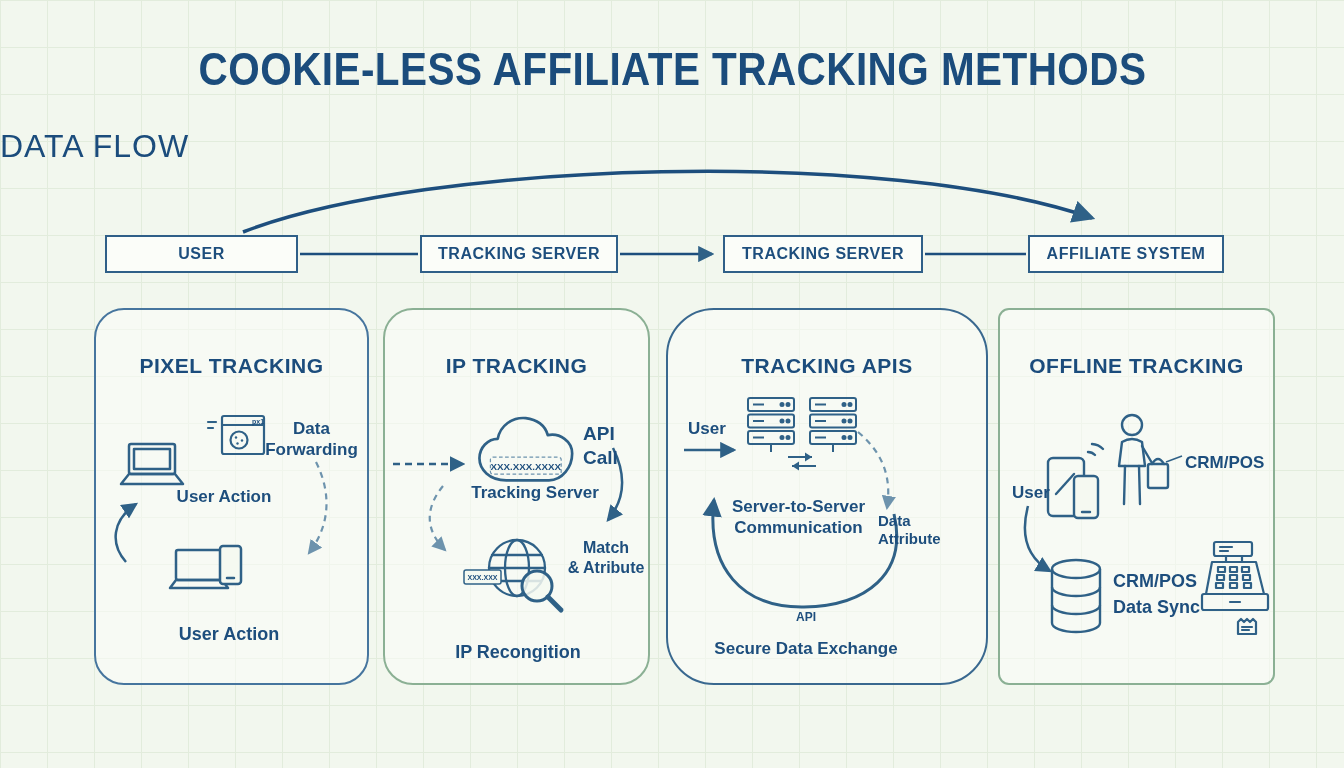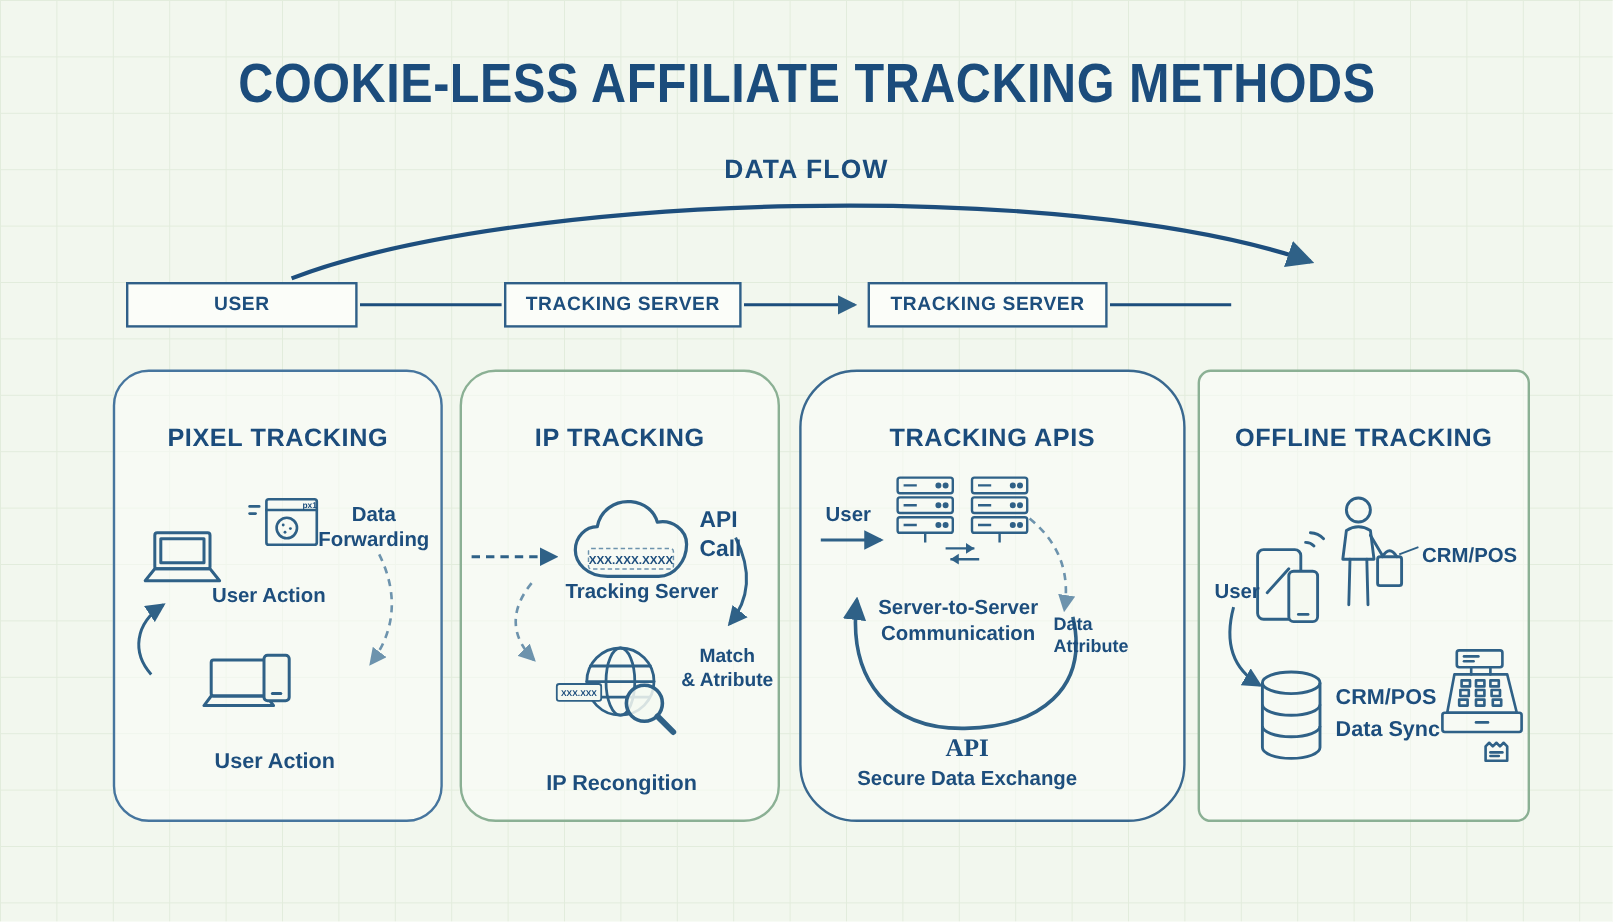--- a/index.html
+++ b/index.html
@@ -13,22 +13,22 @@
     background-size:47px 47px;
   }
   .lbl{position:absolute;color:#1d4e7d;font-weight:bold;line-height:1.25;}
   .center{text-align:center;}
   .page-title{
     position:absolute;top:42px;left:0;right:0;text-align:center;
     font-size:46px;font-weight:bold;color:#1b4c7c;letter-spacing:0.5px;white-space:nowrap;
   }
   .page-title span{display:inline-block;transform:scaleX(0.88);transform-origin:center;}
   .flow-label{
-    position:absolute;top:128px;left:0;right:0;text-align:center;
-    font-size:22px;font-weight:bold;color:#1b4c7c;letter-spacing:1px;
+    position:absolute;top:128px;left:0;right:0;
+    font-size:32px;font-weight:normal;color:#1b4c7c;letter-spacing:1px;
   }
   .flow-node{
     position:absolute;top:235px;height:38px;box-sizing:border-box;
     border:2px solid #2f5f88;background:#fbfdf9;
     display:flex;align-items:center;justify-content:center;
     font-size:16px;font-weight:bold;color:#1d4e7d;letter-spacing:0.5px;
   }
   .card{
     position:absolute;top:308px;height:377px;box-sizing:border-box;
     background:rgba(252,254,250,0.55);
@@ -63,20 +63,21 @@
     </defs>
     <path d="M 243 232 C 430 160, 890 148, 1092 218" fill="none" stroke="#1d4e7d" stroke-width="3.5" marker-end="url(#arr)"></path>
     <line x1="300" y1="254" x2="418" y2="254" stroke="#1d4e7d" stroke-width="2.5"></line>
     <line x1="620" y1="254" x2="712" y2="254" stroke="#1d4e7d" stroke-width="2.5" marker-end="url(#arr)"></line>
     <line x1="925" y1="254" x2="1026" y2="254" stroke="#1d4e7d" stroke-width="2.5"></line>
   </svg>
 
   <div class="flow-node" style="left:105px;width:193px;">USER</div>
   <div class="flow-node" style="left:420px;width:198px;">TRACKING SERVER</div>
   <div class="flow-node" style="left:723px;width:200px;">TRACKING SERVER</div>
+  <div class="flow-node" style="left:1028px;width:196px;">AFFILIATE SYSTEM</div>
 
   <div class="card card-blue" style="left:70px;width:275px;">
     <svg width="270" height="372" viewBox="0 0 270 372">
 
       <g transform="translate(25,134)" fill="none" stroke="#2f6187" stroke-width="2.5" stroke-linejoin="round" stroke-linecap="round">
         <rect x="8" y="0" width="46" height="30" rx="2"></rect>
         <rect x="13" y="5" width="36" height="20"></rect>
         <path d="M0 40 L62 40 L54 30 L8 30 Z"></path>
       </g>
 
@@ -200,21 +201,21 @@
     <div class="card-title">TRACKING APIS</div>
     <div class="lbl" style="left:20px;top:108px;font-size:17px;">User</div>
     <div class="lbl center" style="left:38px;top:186px;width:185px;font-size:17px;">
       <span style="display:block">Server-to-Server</span>
       <span style="display:block">Communication</span>
     </div>
     <div class="lbl" style="left:210px;top:202px;width:58px;font-size:15px;line-height:1.2;">
       <span style="display:block">Data</span>
       <span style="display:block">Attribute</span>
     </div>
-    <div class="lbl center" style="left:95px;top:300px;width:86px;font-size:21px;font-family:Liberation Serif, serif;">API</div>
+    <div class="lbl center" style="left:95px;top:300px;width:86px;font-size:12px;">API</div>
     <div class="lbl center" style="left:27px;top:328px;width:222px;font-size:17px;">Secure Data Exchange</div>
   </div>
 
   <div class="card card-green" style="left:998px;width:277px;border-radius:11px;">
     <svg width="273" height="373" viewBox="0 0 273 373">
 
       <g transform="translate(48,132)" fill="none" stroke="#2f6187" stroke-width="2.4" stroke-linejoin="round" stroke-linecap="round">
         <rect x="0" y="16" width="36" height="58" rx="5"></rect>
         <line x1="8" y1="52" x2="26" y2="32"></line>
         <path d="M40 10 a10 10 0 0 1 7 3"></path>

